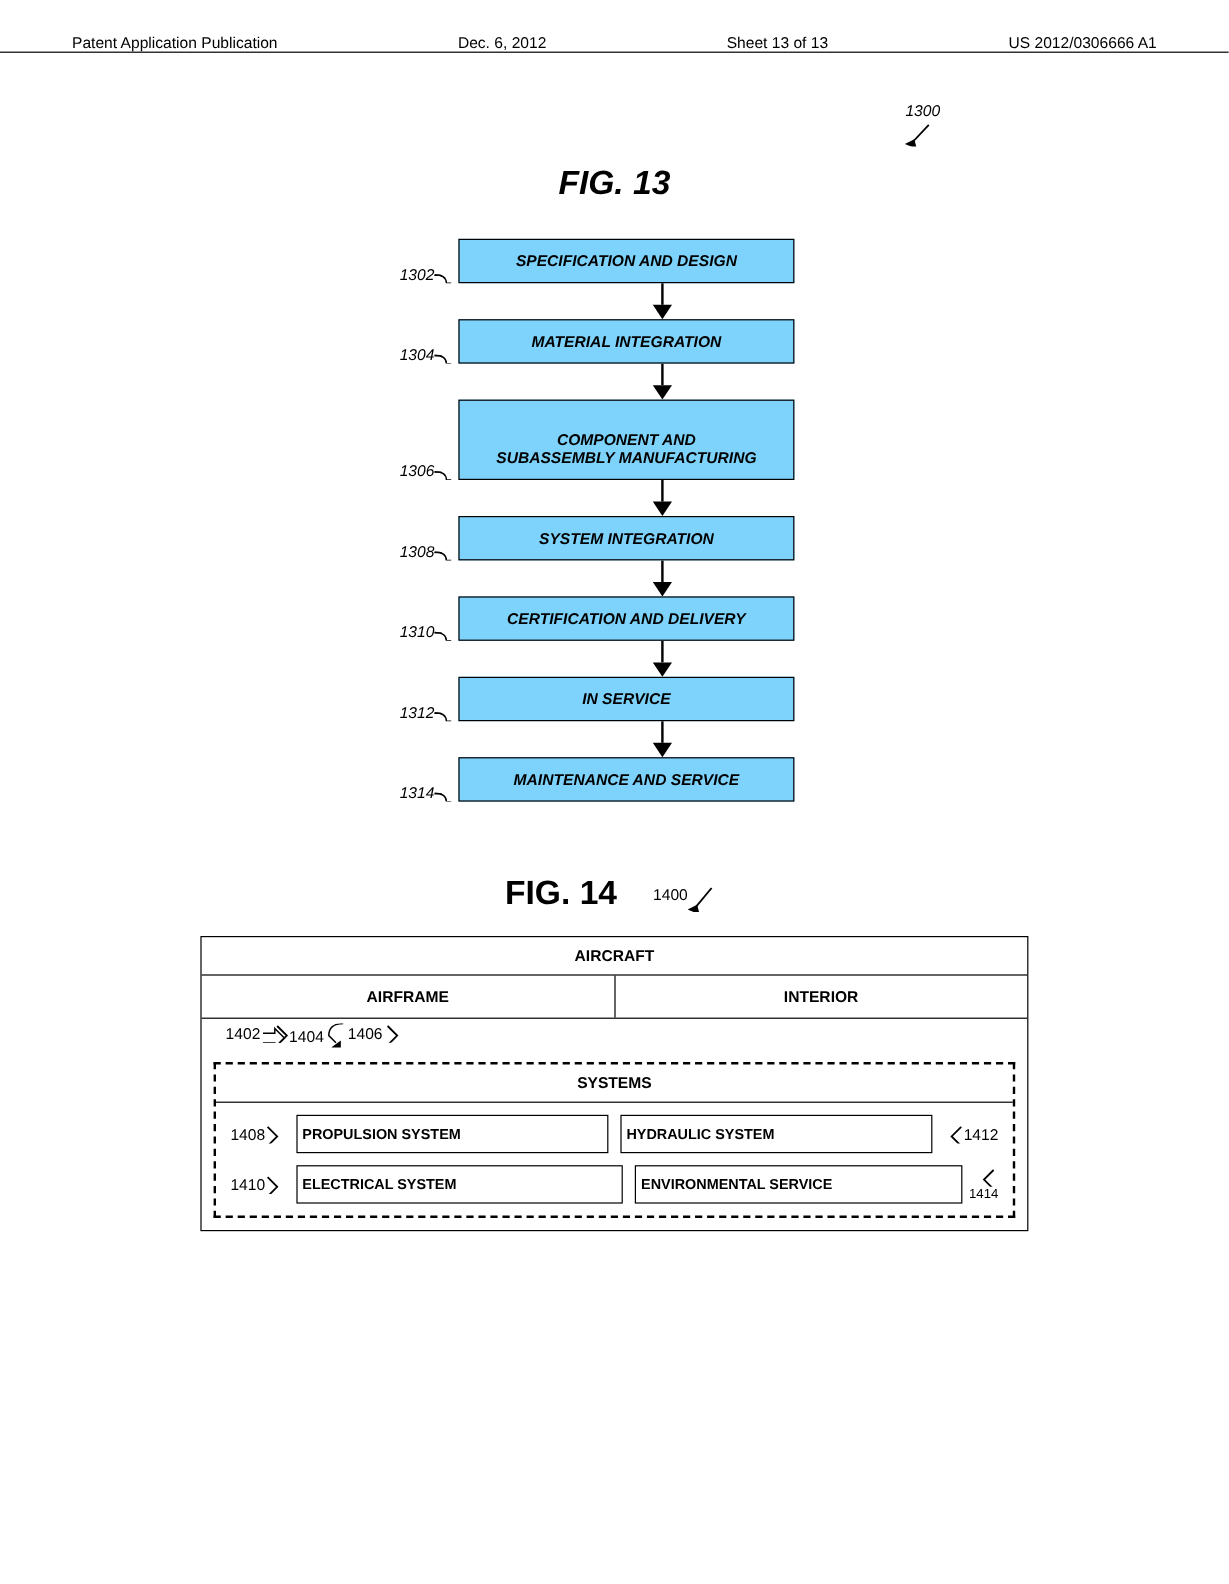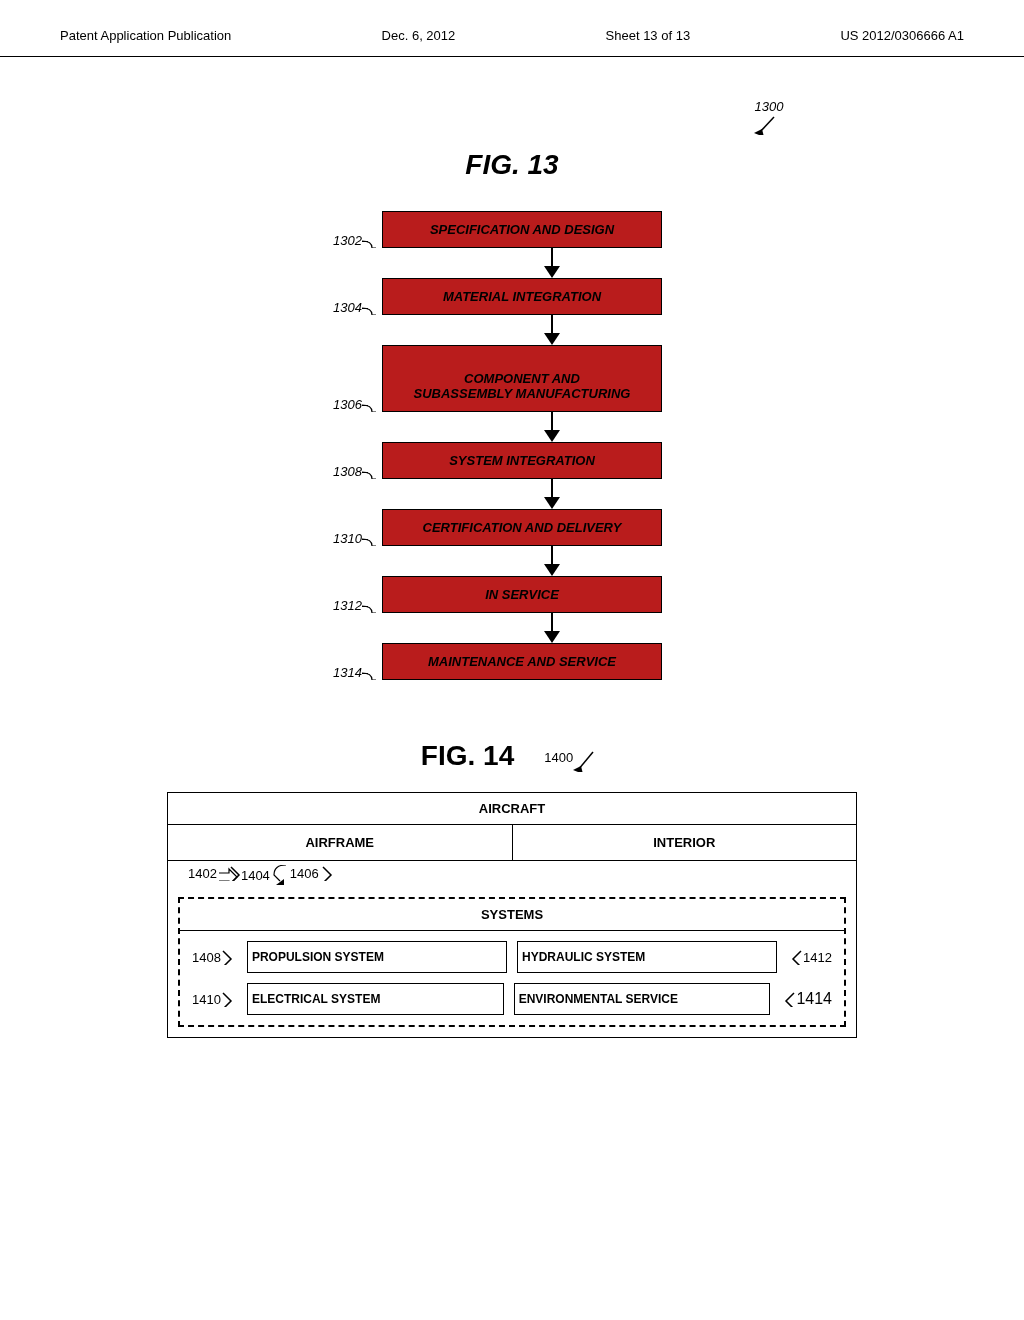--- a/index.html
+++ b/index.html
@@ -10,21 +10,21 @@
       min-height: 1320px;
       position: relative;
       overflow-x: hidden;
     }
 
     
     .page-header {
       display: flex;
       justify-content: space-between;
       align-items: flex-end;
-      padding: 28px 60px 13px 60px;
+      padding: 28px 60px 0 60px;
       border-bottom: 1px solid #000;
       font-size: 13px;
     }
 
     
     .page-content {
       padding: 40px 60px;
     }
 
     
@@ -45,21 +45,21 @@
       margin-top: 10px;
     }
 
     .flow-box {
       border: 1.5px solid #000;
       padding: 10px 20px;
       text-align: center;
       font-size: 13px;
       font-weight: bold;
       width: 280px;
-      background: #b91c1c;
+      background: #7dd3fc;
       position: relative;
     }
 
     .flow-arrow {
       width: 0;
       height: 0;
       border-left: 8px solid transparent;
       border-right: 8px solid transparent;
       border-top: 12px solid #000;
       margin: 0 auto;
@@ -394,21 +394,21 @@
 
         <div style="display:flex; align-items:center; padding: 10px 12px 10px 12px;">
           <div style="display:flex; align-items:center; font-size:13px; margin-right:6px;">
             <span>1410</span>
             <svg width="20" height="16" viewBox="0 0 20 16">
               <polyline points="2,2 10,10 2,18" stroke="#000" stroke-width="1.5" fill="none"></polyline>
             </svg>
           </div>
           <div class="system-box" style="flex:1; margin-right:10px;">ELECTRICAL SYSTEM</div>
           <div class="system-box" style="flex:1; margin-right:6px;">ENVIRONMENTAL SERVICE</div>
-          <div style="display:flex; align-items:center; font-size:16px;">
+          <div style="display:flex; align-items:center; font-size:11px;flex-direction:column;">
             <svg width="20" height="16" viewBox="0 0 20 16">
               <polyline points="18,2 10,10 18,18" stroke="#000" stroke-width="1.5" fill="none"></polyline>
             </svg>
             <span>1414</span>
           </div>
         </div>
 
       </div>
     </div>
 

